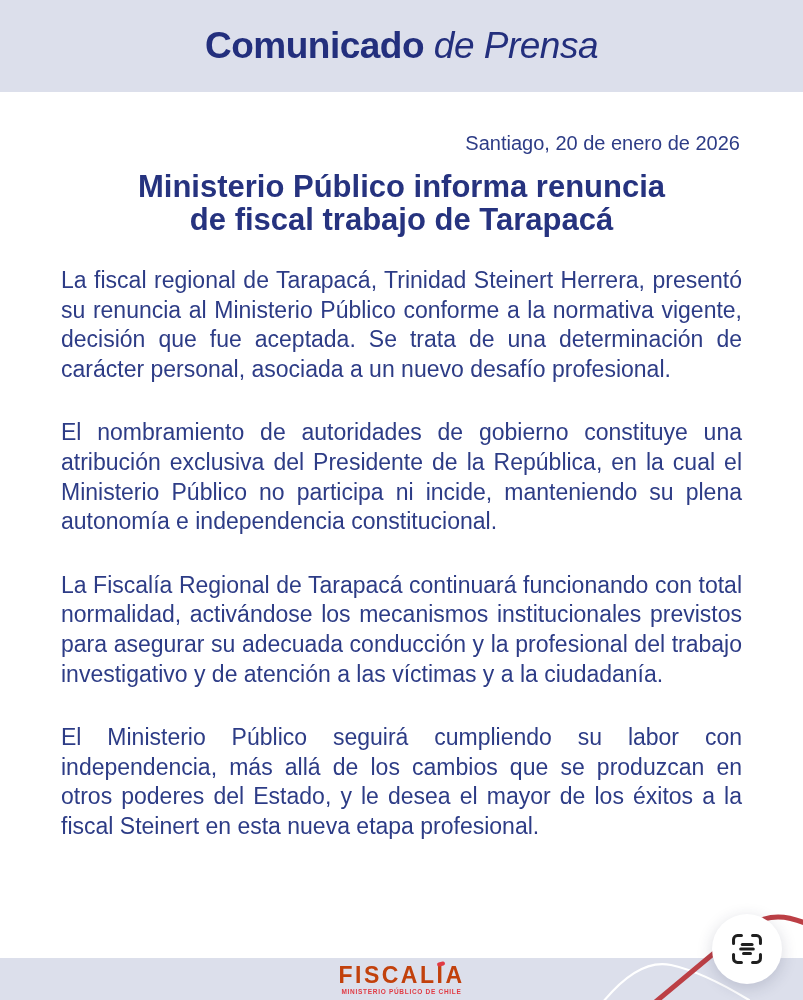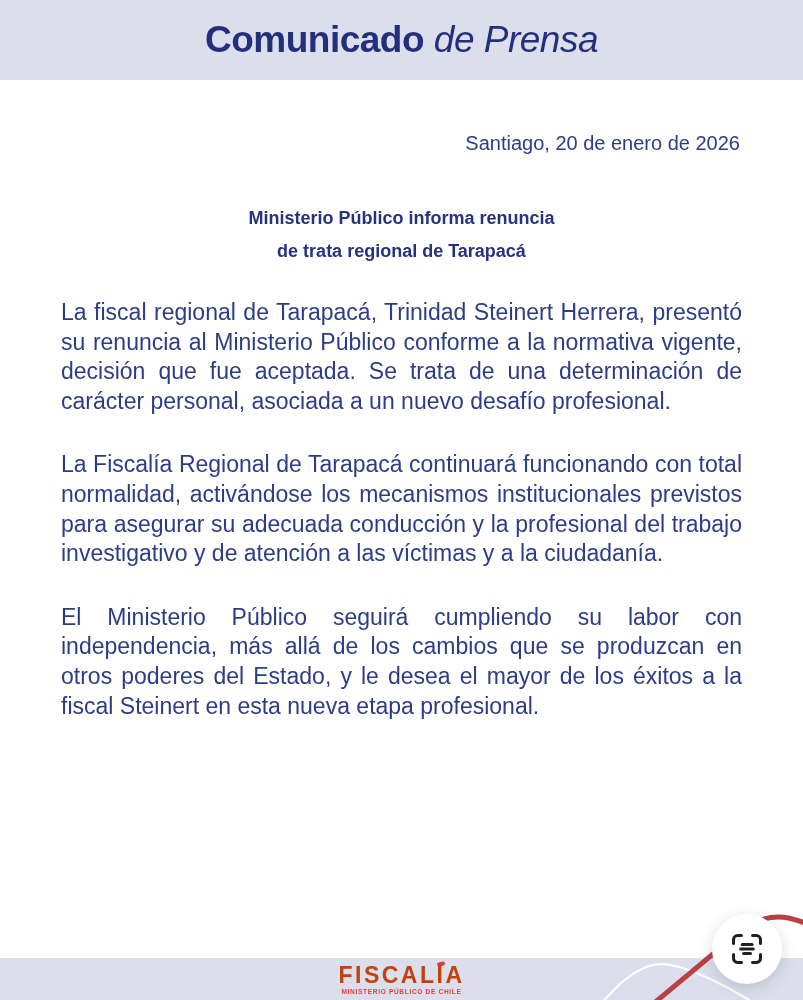--- a/index.html
+++ b/index.html
@@ -13,21 +13,21 @@
     background: #ffffff;
     overflow: hidden;
     margin: 0 auto;
   }
 
   
   .header-band {
     position: absolute;
     top: 0; left: 0;
     width: 100%;
-    height: 80px;
+    height: 92px;
     background: #dcdfeb;
     display: flex;
     align-items: center;
     justify-content: center;
   }
   .header-title {
     font-size: 37px;
     color: #232f7d;
     letter-spacing: -0.5px;
     white-space: pre;
@@ -43,23 +43,23 @@
     padding: 0 61px;
     color: #2d3c86;
   }
   .dateline {
     margin-top: 52px;
     text-align: right;
     font-size: 20px;
     padding-right: 2px;
   }
   .doc-title {
-    margin-top: 47px;
+    margin-top: 15px;
     text-align: center;
-    font-size: 18px;
+    font-size: 31px;
     font-weight: 700;
     line-height: 33px;
     color: #26337f;
   }
   .body-text p {
     margin-top: 34px;
     font-size: 23px;
     line-height: 29.6px;
     text-align: justify;
     text-justify: inter-word;
@@ -146,24 +146,25 @@
 <div class="page">
 
   <header class="header-band">
     <h1 class="header-title"><span class="bold-part">Comunicado</span><span class="italic-part"> de Prensa</span></h1>
   </header>
 
   <main class="doc-content">
     <div class="dateline">Santiago, 20 de enero de 2026</div>
     <h2 class="doc-title">
       <div>Ministerio Público informa renuncia</div>
-      <div>de trata regional de Tarapacá</div>
+      <div>de fiscal trabajo de Tarapacá</div>
     </h2>
     <div class="body-text">
       <p>La fiscal regional de Tarapacá, Trinidad Steinert Herrera, presentó su renuncia al Ministerio Público conforme a la normativa vigente, decisión que fue aceptada. Se trata de una determinación de carácter personal, asociada a un nuevo desafío profesional.</p>
+      <p>El nombramiento de autoridades de gobierno constituye una atribución exclusiva del Presidente de la República, en la cual el Ministerio Público no participa ni incide, manteniendo su plena autonomía e independencia constitucional.</p>
       <p>La Fiscalía Regional de Tarapacá continuará funcionando con total normalidad, activándose los mecanismos institucionales previstos para asegurar su adecuada conducción y la profesional del trabajo investigativo y de atención a las víctimas y a la ciudadanía.</p>
       <p>El Ministerio Público seguirá cumpliendo su labor con independencia, más allá de los cambios que se produzcan en otros poderes del Estado, y le desea el mayor de los éxitos a la fiscal Steinert en esta nueva etapa profesional.</p>
     </div>
   </main>
 
   <footer class="footer-band"></footer>
 
   <svg class="footer-decor" viewBox="0 0 250 130" fill="none" xmlns="http://www.w3.org/2000/svg">
     <path d="M 50 132 Q 86 88 118 95 Q 150 102 196 130" stroke="#ffffff" stroke-width="2.2" fill="none" stroke-linecap="round"></path>
     <path d="M 88 144 L 184 64 Q 196 54 211 49 Q 230 43 254 54" stroke="#bc3f45" stroke-width="5" fill="none" stroke-linecap="round"></path>

